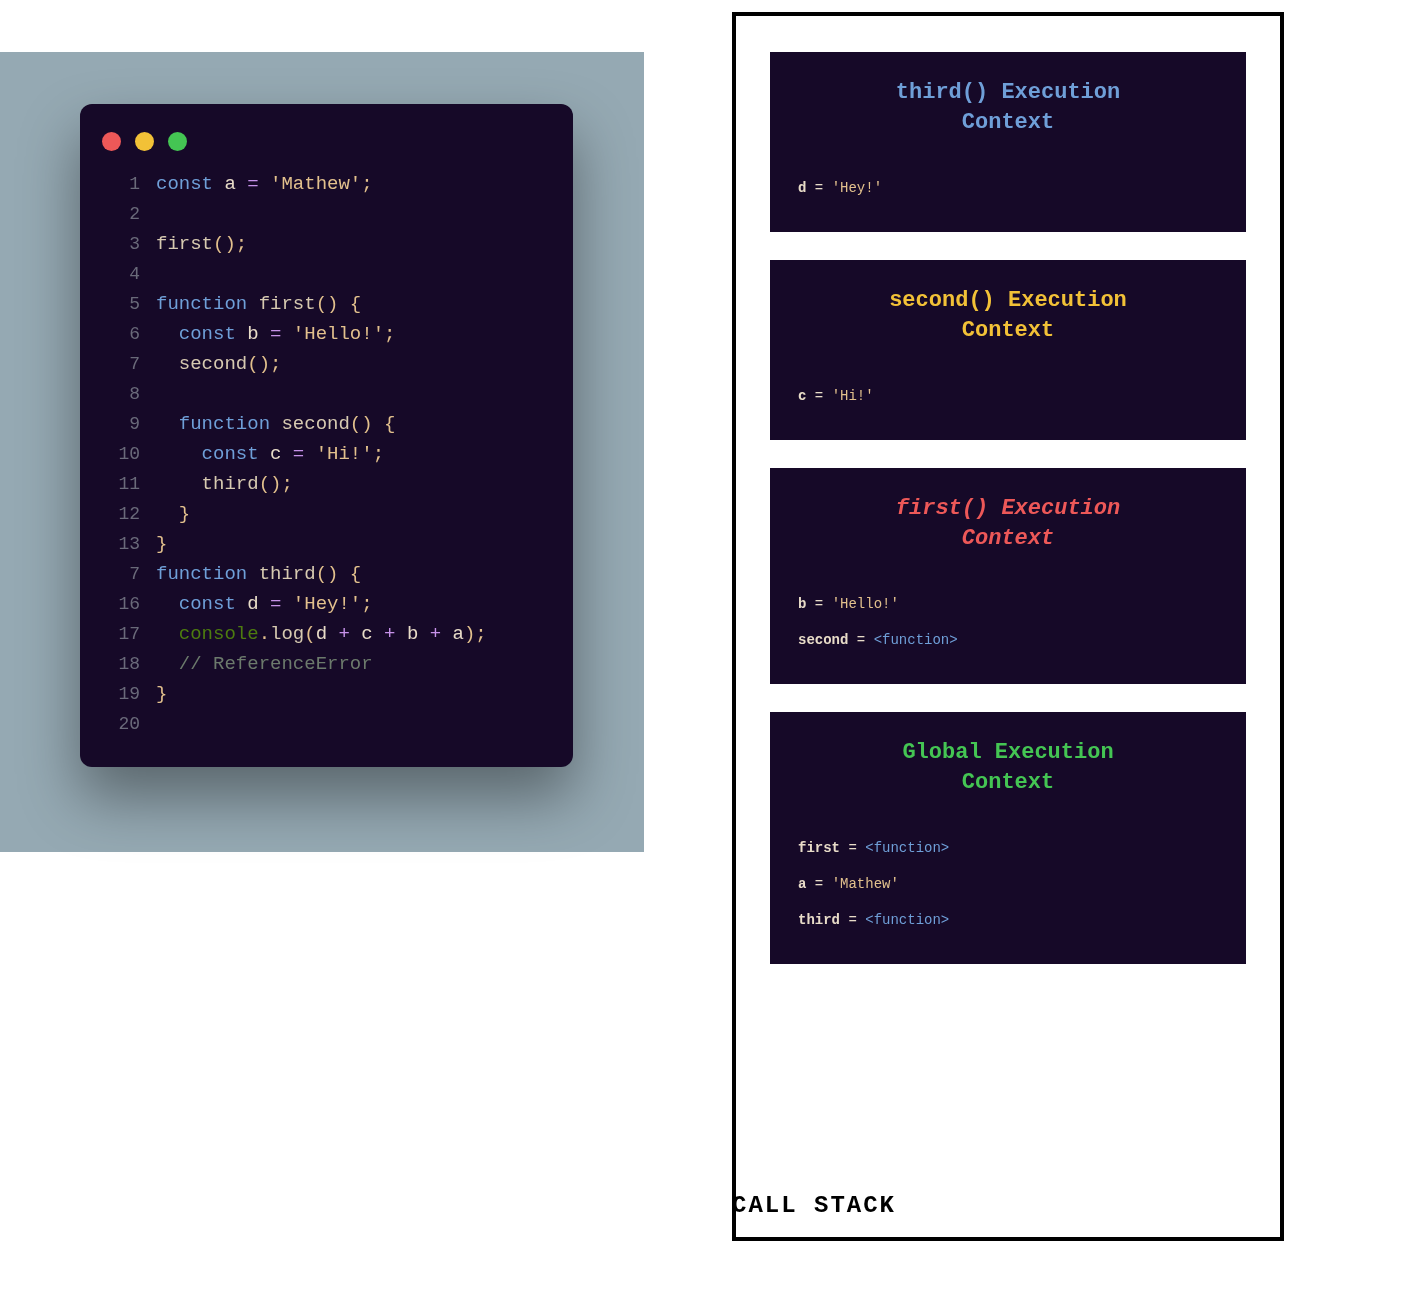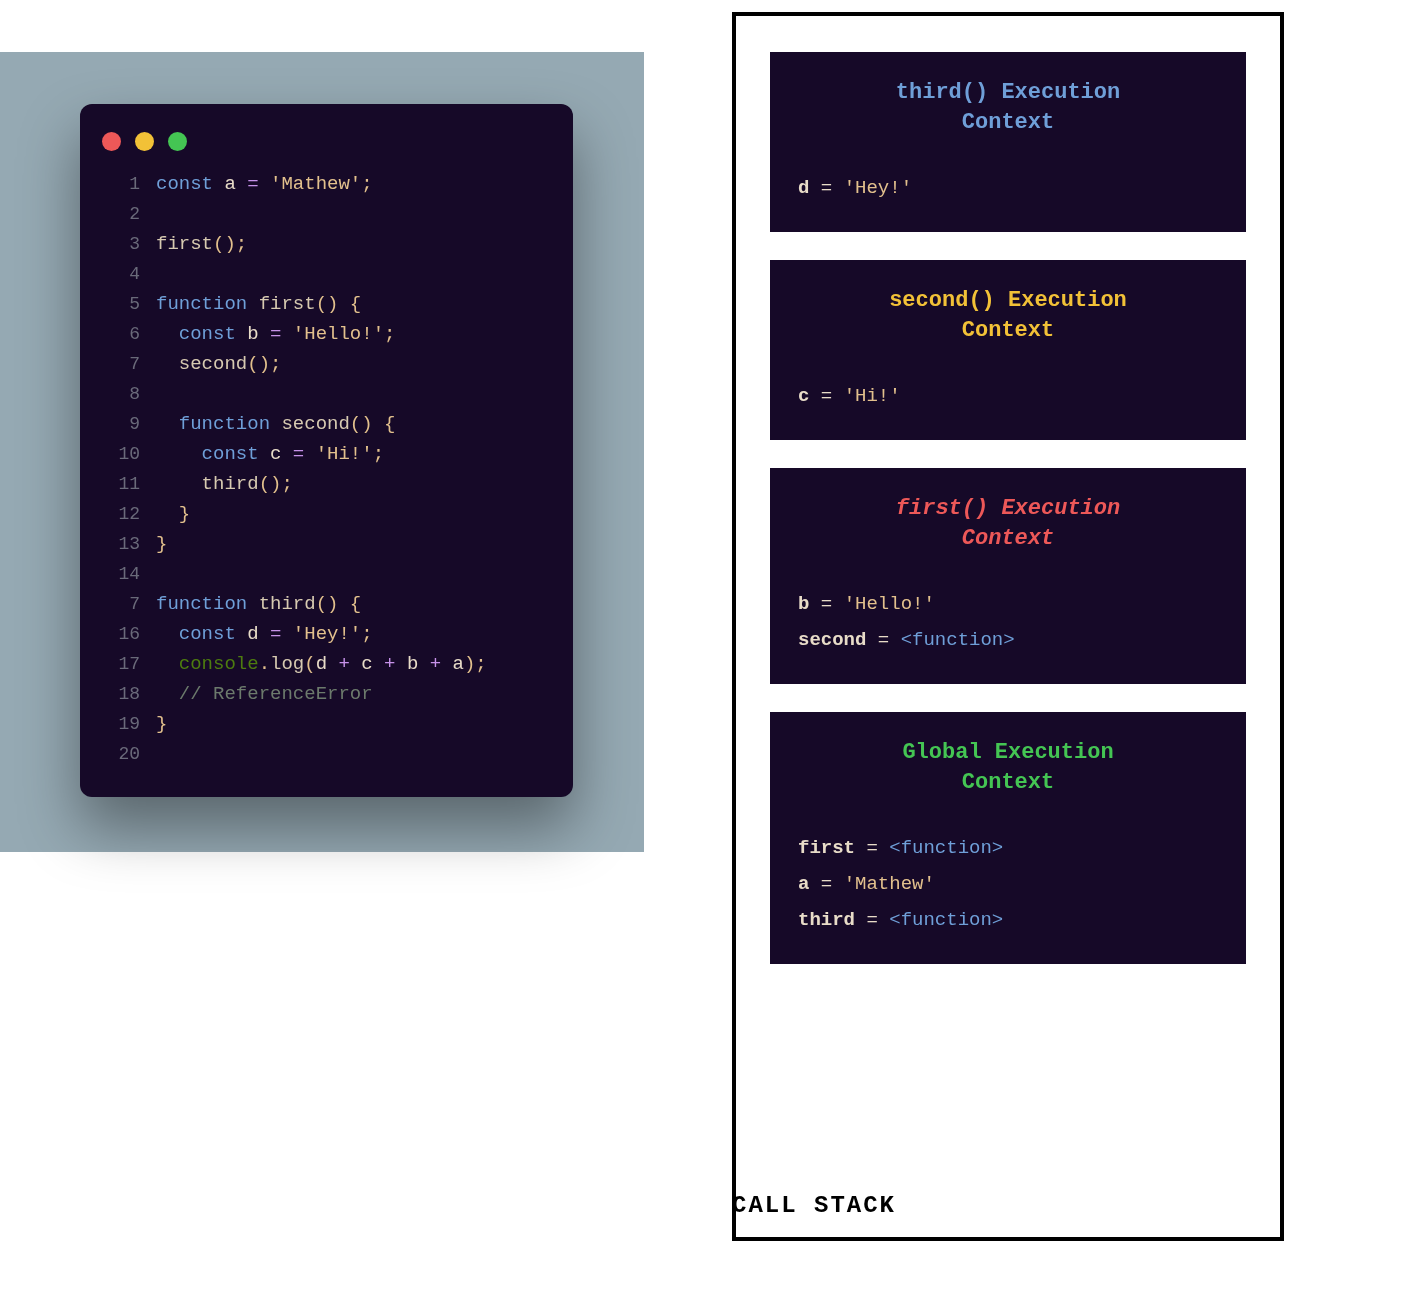--- a/index.html
+++ b/index.html
@@ -98,21 +98,21 @@
     font-size: 22px;
     font-weight: bold;
     line-height: 30px;
     margin-bottom: 32px;
   }
   .title-third { color: #6f9fd8; }
   .title-second { color: #f2c137; }
   .title-first { color: #ed5858; font-style: italic; }
   .title-global { color: #44c553; text-align: center; }
   .ctx-vars {
-    font-size: 19px;
+    font-size: 14px;
     line-height: 36px;
   }
   .ctx-vars .vname { color: #e8dcc8; font-weight: bold; }
   .ctx-vars .eq { color: #e8dcc8; }
   .ctx-vars .vstr { color: #e2c08d; }
   .ctx-vars .vang { color: #6f9fd8; }
 </style>
 </head>
 <body>
 
@@ -131,21 +131,20 @@
       <div class="code-line"><span class="gutter">4</span><span></span></div>
       <div class="code-line"><span class="gutter">5</span><span><span class="tok-kw">function </span><span class="tok-fn">first</span><span class="tok-pun">() {</span></span></div>
       <div class="code-line"><span class="gutter">6</span><span><span class="tok-plain">  </span><span class="tok-kw">const </span><span class="tok-var">b</span><span class="tok-op"> = </span><span class="tok-str">'Hello!'</span><span class="tok-pun">;</span></span></div>
       <div class="code-line"><span class="gutter">7</span><span><span class="tok-plain">  </span><span class="tok-fn">second</span><span class="tok-pun">();</span></span></div>
       <div class="code-line"><span class="gutter">8</span><span></span></div>
       <div class="code-line"><span class="gutter">9</span><span><span class="tok-plain">  </span><span class="tok-kw">function </span><span class="tok-fn">second</span><span class="tok-pun">() {</span></span></div>
       <div class="code-line"><span class="gutter">10</span><span><span class="tok-plain">    </span><span class="tok-kw">const </span><span class="tok-var">c</span><span class="tok-op"> = </span><span class="tok-str">'Hi!'</span><span class="tok-pun">;</span></span></div>
       <div class="code-line"><span class="gutter">11</span><span><span class="tok-plain">    </span><span class="tok-fn">third</span><span class="tok-pun">();</span></span></div>
       <div class="code-line"><span class="gutter">12</span><span><span class="tok-plain">  </span><span class="tok-pun">}</span></span></div>
       <div class="code-line"><span class="gutter">13</span><span><span class="tok-pun">}</span></span></div>
-      <div class="code-line"><span class="gutter">14</span><span></span></div>
       <div class="code-line"><span class="gutter">7</span><span><span class="tok-kw">function </span><span class="tok-fn">third</span><span class="tok-pun">() {</span></span></div>
       <div class="code-line"><span class="gutter">16</span><span><span class="tok-plain">  </span><span class="tok-kw">const </span><span class="tok-var">d</span><span class="tok-op"> = </span><span class="tok-str">'Hey!'</span><span class="tok-pun">;</span></span></div>
       <div class="code-line"><span class="gutter">17</span><span><span class="tok-plain">  </span><span class="tok-console">console</span><span class="tok-pun">.</span><span class="tok-fn">log</span><span class="tok-pun">(</span><span class="tok-var">d</span><span class="tok-op"> + </span><span class="tok-var">c</span><span class="tok-op"> + </span><span class="tok-var">b</span><span class="tok-op"> + </span><span class="tok-var">a</span><span class="tok-pun">);</span></span></div>
       <div class="code-line"><span class="gutter">18</span><span><span class="tok-plain">  </span><span class="tok-comment">// ReferenceError</span></span></div>
       <div class="code-line"><span class="gutter">19</span><span><span class="tok-pun">}</span></span></div>
       <div class="code-line"><span class="gutter">20</span><span></span></div>
     </div>
 </div>
 
 <div class="call-stack-container" id="callstack">

